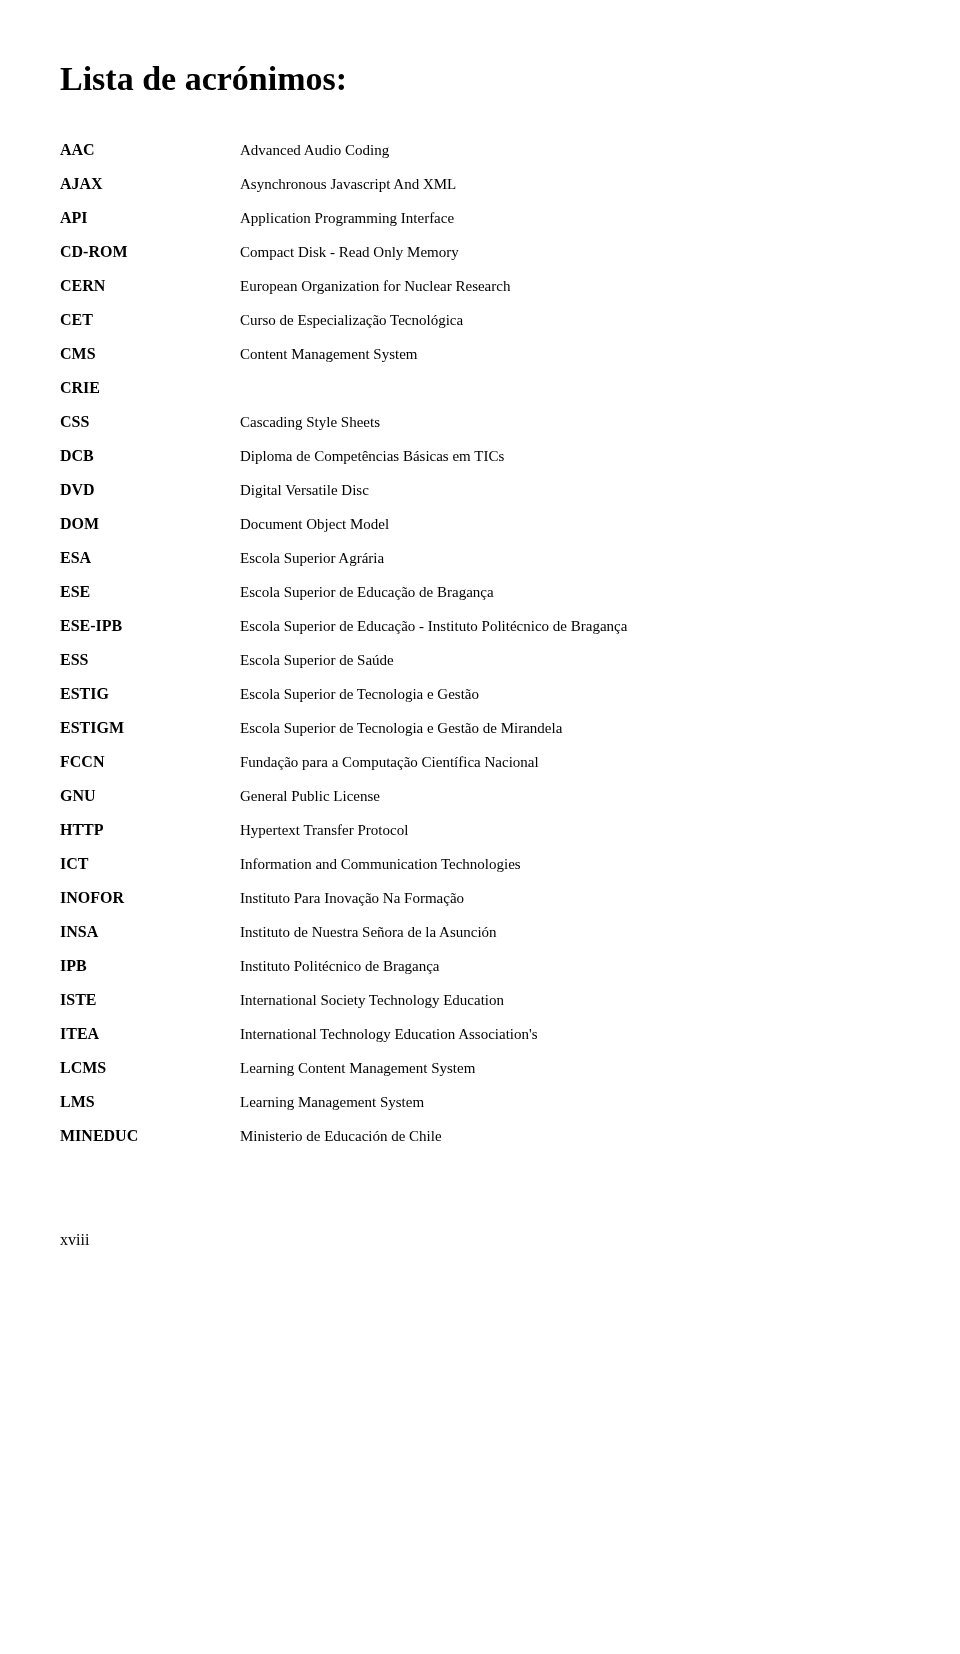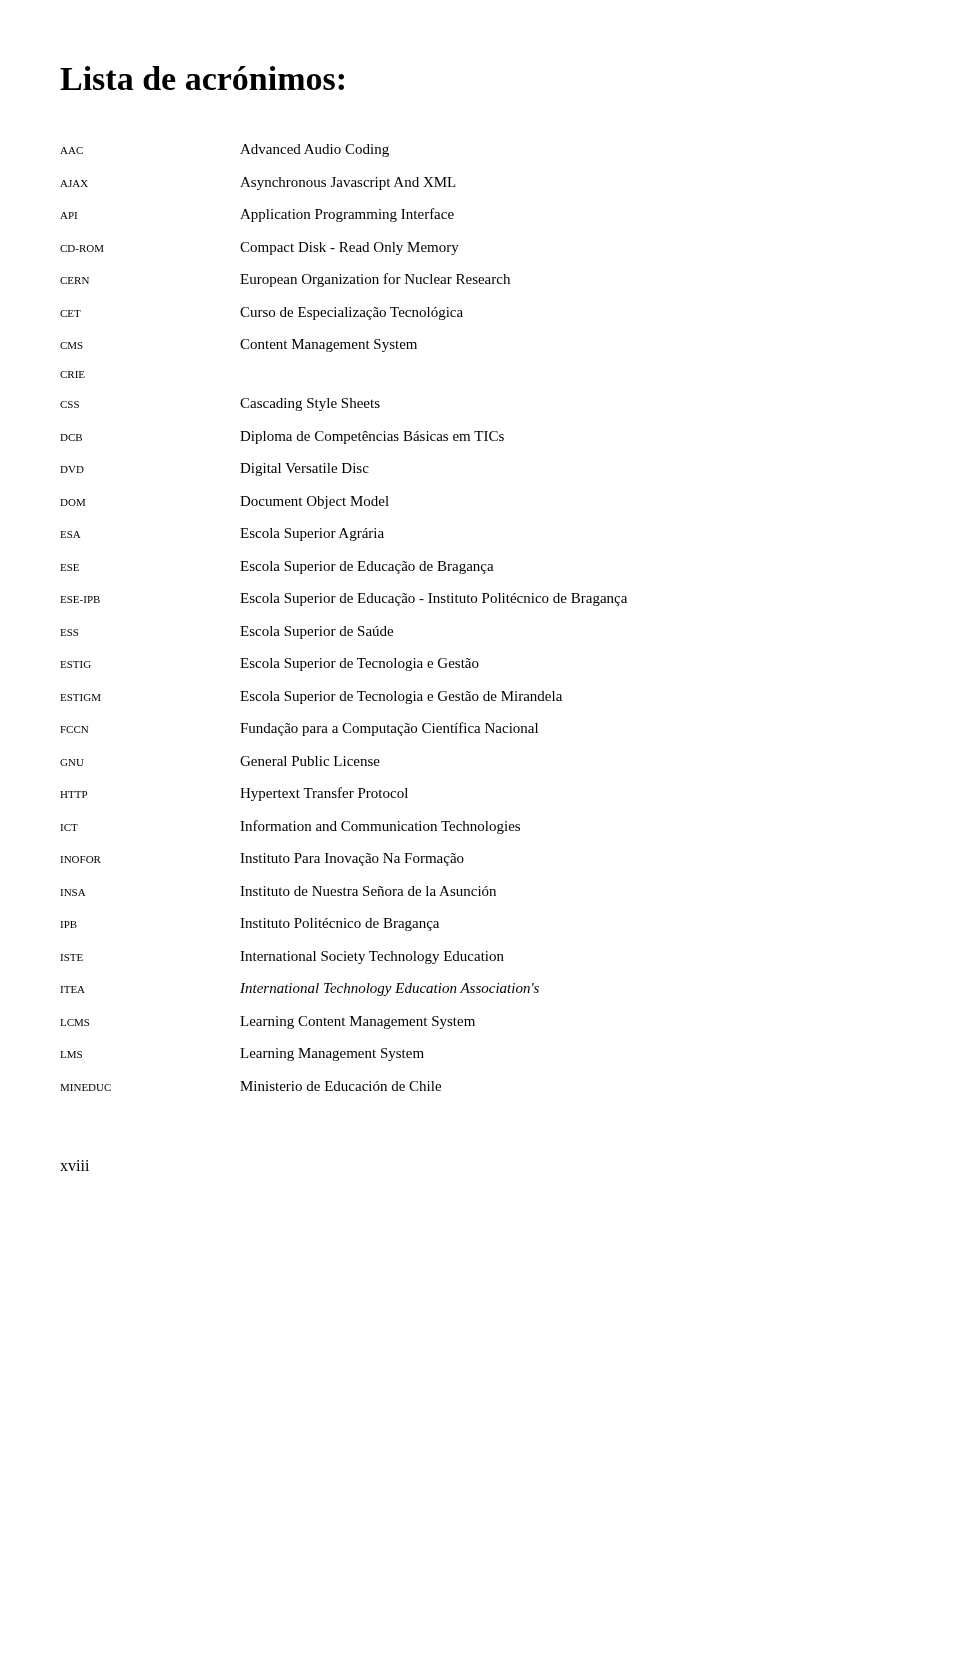--- a/index.html
+++ b/index.html
@@ -32,36 +32,35 @@
     .acronym-row {
       display: flex;
       flex-direction: row;
       align-items: baseline;
       margin-bottom: 10px;
       line-height: 1.5;
     }
 
     .acronym-term {
       min-width: 180px;
-      font-weight: normal;
-      font-size: 11px;
+      font-weight: bold;
+      font-size: 16px;
       flex-shrink: 0;
     }
 
     .acronym-def {
       font-size: 15px;
       flex: 1;
     }
 
     .acronym-def.italic {
-      font-style: italic;
     }
 
     .page-footer {
-      margin-top: 60px;
+      margin-top: 83px;
       font-size: 16px;
       color: #000;
     }
   </style>
 </head>
 <body>
 
 <h1>Lista de acrónimos:</h1>
 
 <div class="acronym-list">

